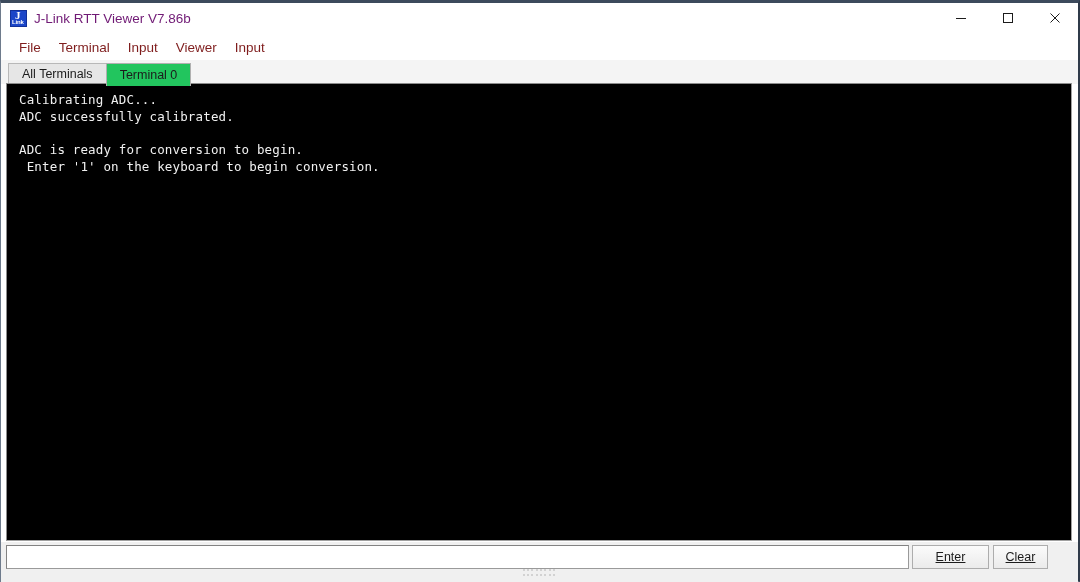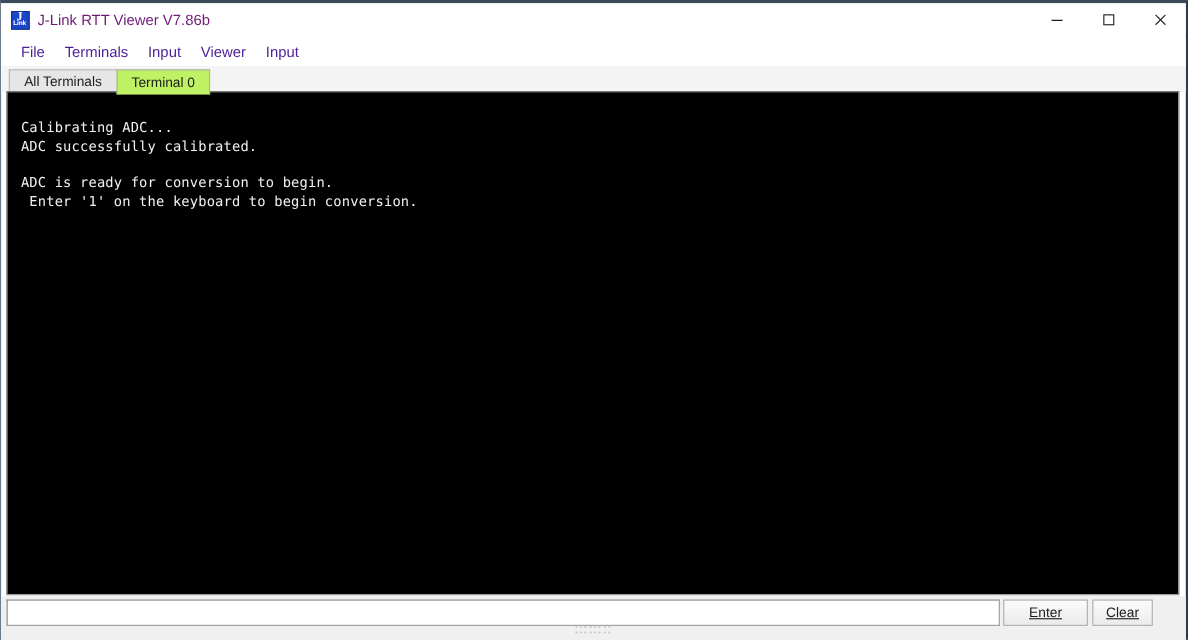--- a/index.html
+++ b/index.html
@@ -96,21 +96,21 @@
     width: 100%;
     height: 26px;
     background: #ffffff;
     display: flex;
     align-items: center;
     padding-left: 9px;
     box-sizing: border-box;
   }
   .menu-item {
     font-size: 13.5px;
-    color: #4c1d95;
+    color: #7f1d1d;
     padding: 3px 9px;
     cursor: default;
     white-space: nowrap;
     text-align: right;
   }
 
   
   .tabstrip {
     position: absolute;
     left: 0; top: 57px;
@@ -133,40 +133,40 @@
     color: #1c1c1c;
     background: #e6e6e6;
     border: 1px solid #b8b8b8;
     border-bottom: none;
     box-sizing: border-box;
     white-space: nowrap;
     cursor: default;
     margin-right: -1px;
   }
   .tab.active {
-    background: #bef264;
+    background: #22c55e;
     border-color: #b0b0b0;
     height: 23px;
     line-height: 23px;
     position: relative;
     z-index: 2;
   }
 
   
   .terminal-frame {
     position: absolute;
     left: 5px; top: 80px;
     width: 1066px;
     height: 458px;
     box-sizing: border-box;
     background: #000000;
     border: 1px solid #a0a0a0;
     border-top-color: #8c8c8c;
     border-left-color: #8c8c8c;
-    padding: 24px 0 0 0;
+    padding: 8px 0 0 0;
     overflow: hidden;
   }
   .terminal-text {
     margin: 0;
     padding: 0 0 0 12px;
     font-family: "DejaVu Sans Mono", monospace;
     font-size: 12.5px;
     line-height: 16.8px;
     color: #f0f0f0;
     white-space: pre;
@@ -271,21 +271,21 @@
               <line x1="1.5" y1="1.5" x2="10.5" y2="10.5" stroke="#1c1c1c" stroke-width="1"></line>
               <line x1="10.5" y1="1.5" x2="1.5" y2="10.5" stroke="#1c1c1c" stroke-width="1"></line>
             </svg>
         </span>
       </div>
     </div>
   </div>
 
   <div class="menubar">
     <div class="menu-item">File</div>
-    <div class="menu-item">Terminals</div>
+    <div class="menu-item">Terminal</div>
     <div class="menu-item">Input</div>
     <div class="menu-item">Viewer</div>
     <div class="menu-item">Input</div>
   </div>
 
   <div class="tabstrip">
     <div class="tabstrip-inner">
       <div class="tab">All Terminals</div>
       <div class="tab active">Terminal 0</div>
     </div>

